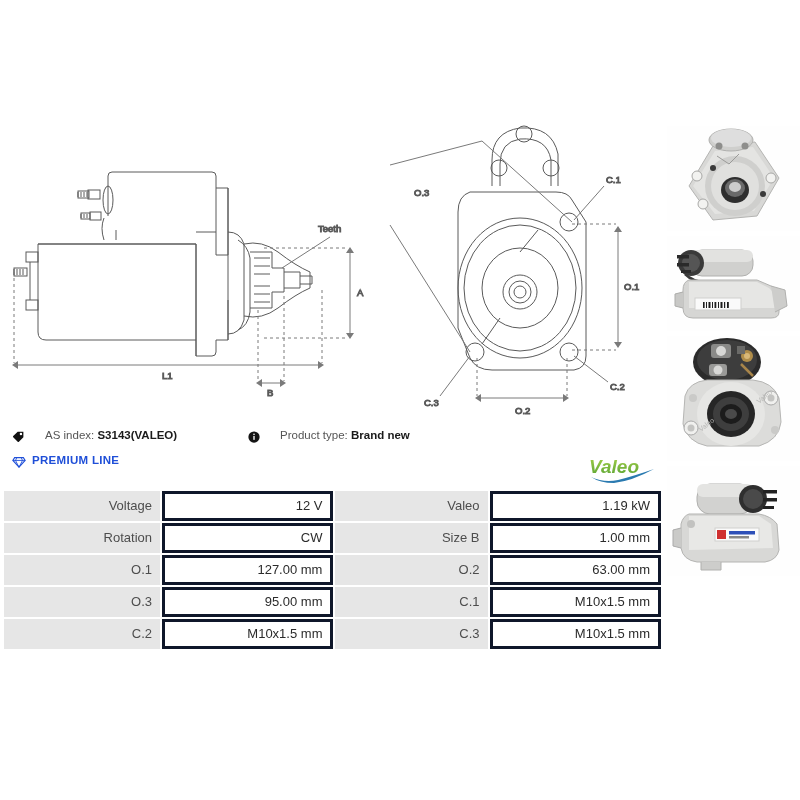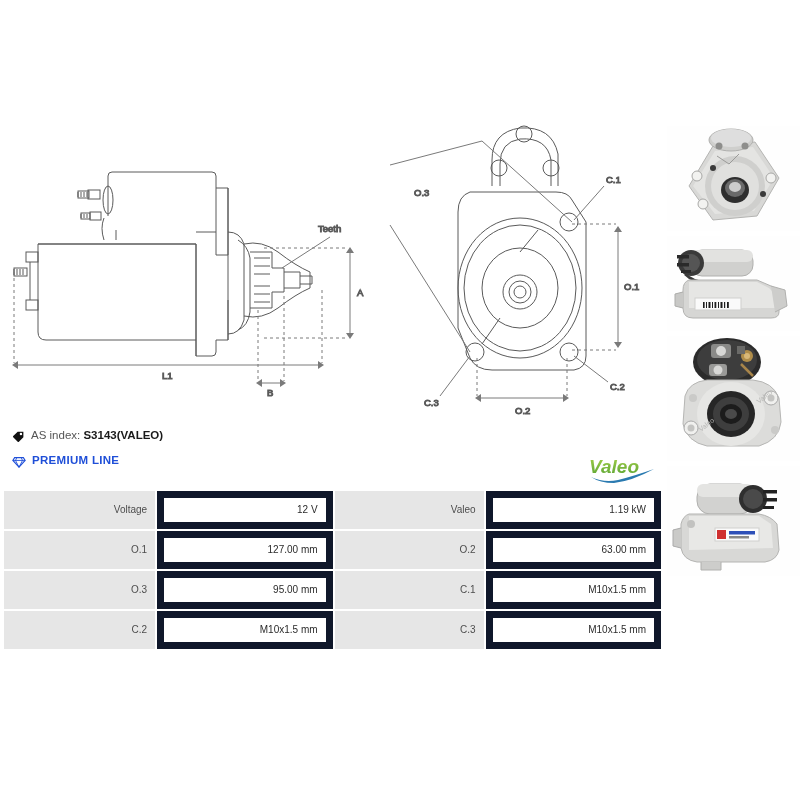--- a/index.html
+++ b/index.html
@@ -34,60 +34,60 @@
 
   
   #info-row{
     position:absolute;left:0;top:428px;width:665px;height:56px;
   }
   .info-col{position:absolute;top:0;}
   .info-col.c1{left:12px;width:230px;}
   .info-col.c2{left:248px;width:300px;}
   .info-col.c3{left:552px;width:112px;}
   .info-line{
-    display:flex;align-items:flex-end;gap:6px;
+    display:flex;align-items:flex-end;gap:20px;
     font-size:11.5px;line-height:15px;color:#555;
     margin-bottom:11px;white-space:nowrap;
   }
   .info-line .txt b{color:#1a1a1a;font-weight:bold;}
   .premium{
     display:flex;align-items:flex-start;gap:6px;
     color:#1f4fd8;font-weight:bold;font-size:11.5px;
     letter-spacing:.3px;
   }
   .icon-tag,.icon-info,.icon-diamond{
     flex:0 0 auto;display:inline-block;line-height:0;margin-top:1px;
   }
 
   
   #valeo-logo{position:absolute;left:588px;top:456px;width:76px;height:28px;}
 
   
   #spec-table{
     position:absolute;left:2px;top:489px;width:661px;
     border-collapse:separate;border-spacing:2px;
-    font-size:10px;
+    font-size:13px;
   }
   #spec-table td{
     padding:5px 8px;
     vertical-align:middle;
     line-height:14px;
   }
   #spec-table td.k{
     background:#e6e6e6;
     color:#4d4d4d;
     text-align:right;
     width:170px;
   }
   #spec-table td.v{
     background:#ffffff;
     color:#2b2b2b;
     text-align:right;
     width:182px;
-    border:7px solid #0f172a;
+    border:3px solid #0f172a;
   }
 </style>
 </head>
 <body>
 
 <div id="drawing-area">
 
   <svg class="svg-wrap" viewBox="0 0 665 420">
     <g fill="none" stroke="#5a5a5a" stroke-width="1">
 
@@ -358,20 +358,33 @@
         <svg width="14" height="14" viewBox="0 0 16 16">
           <path d="M3 3 L13 3 L15 6.2 L8 14 L1 6.2 Z" fill="none" stroke="#1f4fd8" stroke-width="1.3"></path>
           <path d="M1 6.2 L15 6.2 M5.5 3 L4 6.2 L8 14 M10.5 3 L12 6.2 L8 14" stroke="#1f4fd8" stroke-width="1" fill="none"></path>
         </svg>
       </span>
       <span>PREMIUM LINE</span>
     </div>
   </div>
 
   <div class="info-col c2">
+    <div class="info-line">
+      <span class="icon-info">
+        <svg width="12" height="12" viewBox="0 0 16 16">
+          <circle cx="8" cy="8" r="7.5" fill="#141414"></circle>
+          <rect x="7.1" y="6.6" width="1.8" height="5.2" fill="#fff"></rect>
+          <circle cx="8" cy="4.4" r="1.1" fill="#fff"></circle>
+        </svg>
+      </span>
+      <span class="txt">
+        <span>Product type:</span>
+        <b>Brand new</b>
+      </span>
+    </div>
   </div>
 
 </div>
 
 <div id="valeo-logo">
   <svg width="76" height="28" viewBox="0 0 76 28">
     <defs>
       <linearGradient id="vg" x1="0" y1="0" x2="0" y2="1">
         <stop offset="0" stop-color="#a6d04a"></stop>
         <stop offset="1" stop-color="#58a333"></stop>
@@ -382,20 +395,26 @@
   </svg>
 </div>
 
 <table id="spec-table">
   <tbody>
       <tr>
         <td class="k">Voltage</td>
         <td class="v">12 V</td>
         <td class="k">Valeo</td>
         <td class="v">1.19 kW</td>
+      </tr>
+      <tr>
+        <td class="k">Rotation</td>
+        <td class="v">CW</td>
+        <td class="k">Size B</td>
+        <td class="v">1.00 mm</td>
       </tr>
       <tr>
         <td class="k">O.1</td>
         <td class="v">127.00 mm</td>
         <td class="k">O.2</td>
         <td class="v">63.00 mm</td>
       </tr>
       <tr>
         <td class="k">O.3</td>
         <td class="v">95.00 mm</td>

